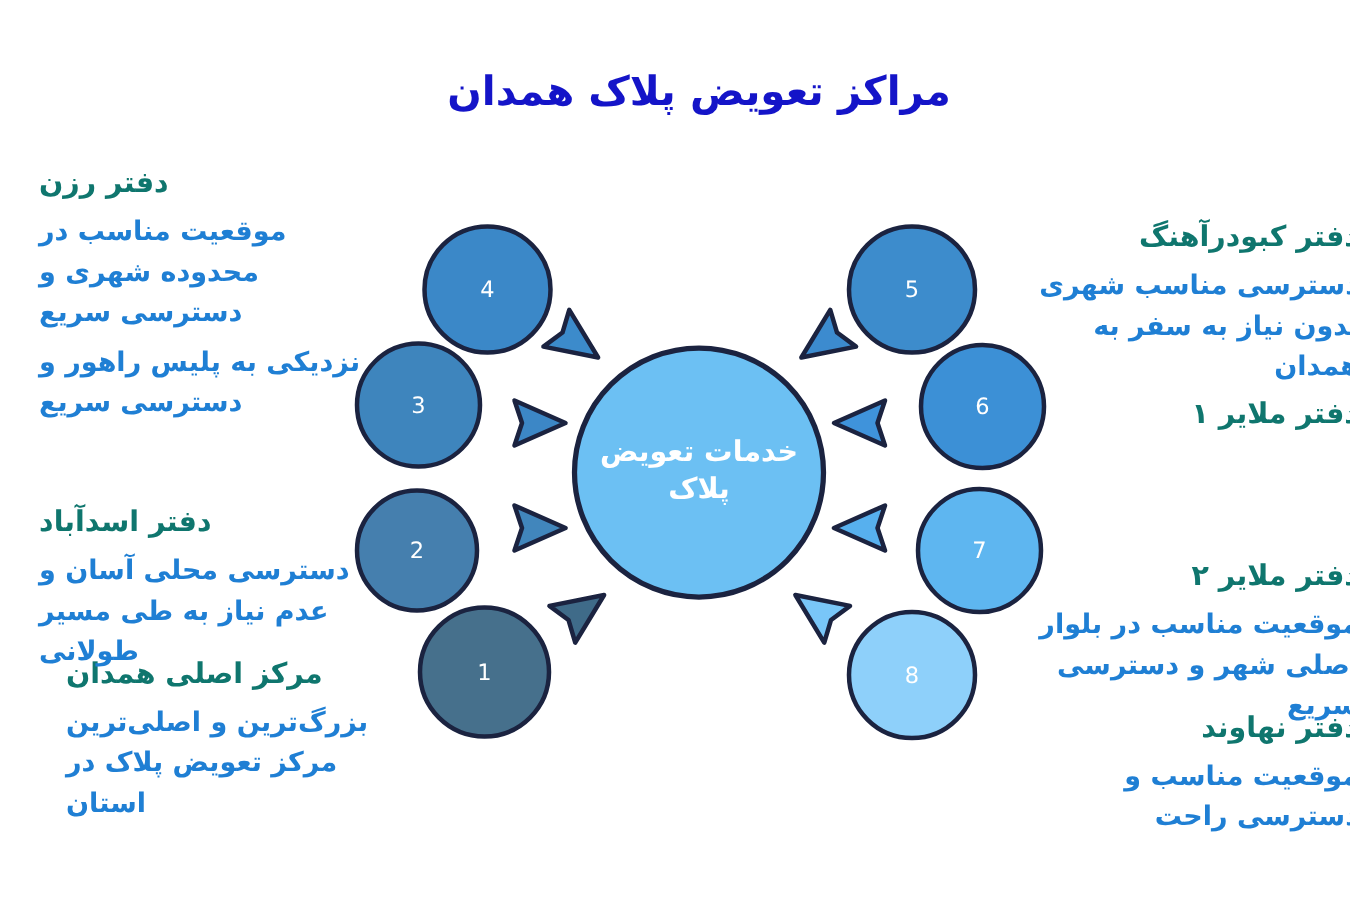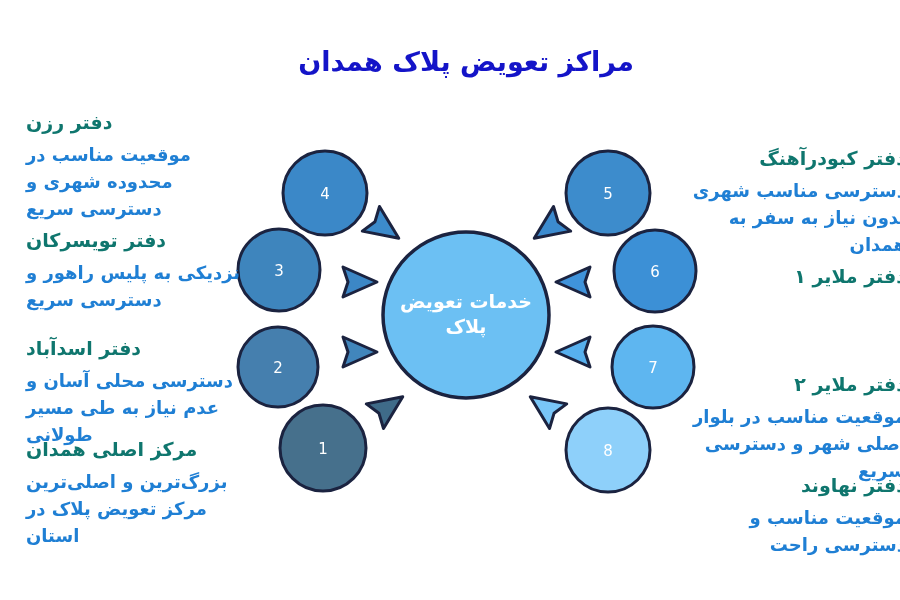--- a/index.html
+++ b/index.html
@@ -141,30 +141,29 @@
         <circle cx="637" cy="367" r="41" fill="#5EB6F0" stroke="#1B2340" stroke-width="3"></circle>
         <text x="637" y="368" class="node-num">7</text>
       </g>
       <g>
         <circle cx="592" cy="450" r="42" fill="#8ED0FA" stroke="#1B2340" stroke-width="3"></circle>
         <text x="592" y="451" class="node-num">8</text>
       </g>
     </svg>
 
   <div id="labels-layer">
-      <div class="label left" style="left: 10px; top: 437px;">
+      <div class="label left" style="left: 28px; top: 437px;">
         <p class="label-title">مرکز اصلی همدان</p>
         <p class="label-desc">بزرگ‌ترین و اصلی‌ترین مرکز تعویض پلاک در استان</p>
       </div>
       <div class="label left" style="left: 10px; top: 336px;">
         <p class="label-title">دفتر اسدآباد</p>
         <p class="label-desc">دسترسی محلی آسان و عدم نیاز به طی مسیر طولانی</p>
       </div>
       <div class="label left" style="left: 10px; top: 228px;">
-        <p class="label-title">دفتر تویسرکان</p>
         <p class="label-desc">نزدیکی به پلیس راهور و دسترسی سریع</p>
       </div>
       <div class="label left" style="left: 10px; top: 110px;">
         <p class="label-title">دفتر رزن</p>
         <p class="label-desc">موقعیت مناسب در محدوده شهری و دسترسی سریع</p>
       </div>
       <div class="label right" style="left: 665px; top: 110px;">
         <p class="label-title">دفتر کبودرآهنگ</p>
         <p class="label-desc">دسترسی مناسب شهری بدون نیاز به سفر به همدان</p>
       </div>

